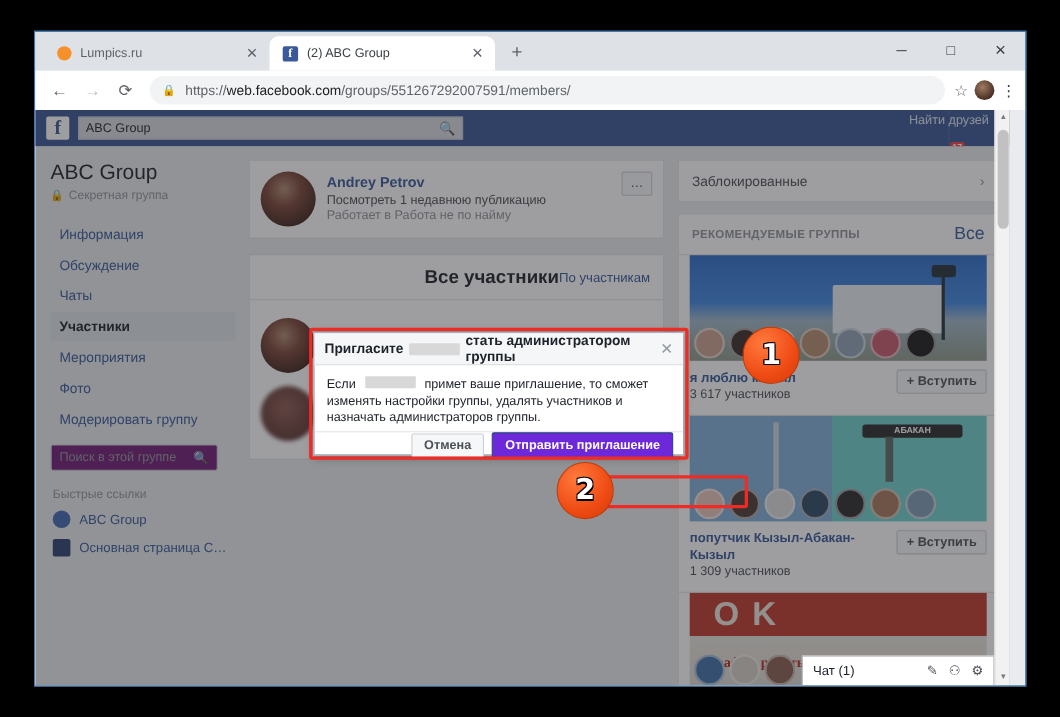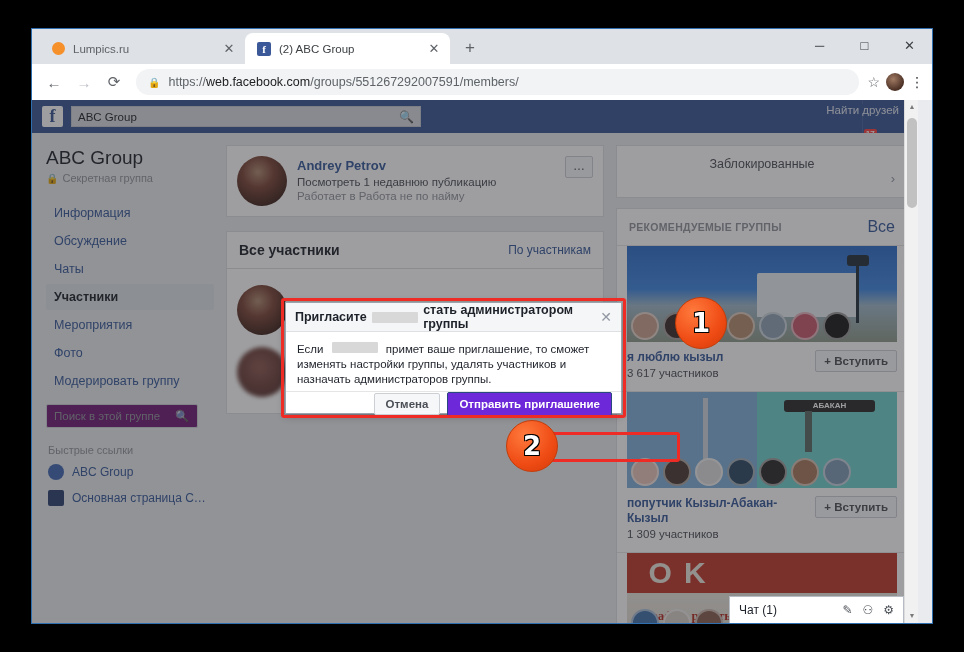--- a/index.html
+++ b/index.html
@@ -178,37 +178,37 @@
   #post-line2 { font-size: 11.5px; color: #90949c; margin-top: 2px; }
   #post-more {
     width: 28px; height: 22px; border: 1px solid #ccd0d5; background: #f6f7f9;
     border-radius: 2px; color: #4b4f56; font-size: 12px; text-align: center;
     line-height: 19px; flex: 0 0 auto;
   }
   #members-bar {
     margin-top: 14px; background: #fff; border: 1px solid #dddfe2;
     padding: 10px 12px; display: flex; align-items: center;
   }
-  #members-title { font-size: 14px; color: #1d2129; font-weight: bold; flex:1; }
+  #members-title { font-size: 17px; color: #1d2129; font-weight: bold; flex:1;text-align:right; }
   #members-filter { font-size: 12px; color: #365899; }
   #member-list { background: #fff; border: 1px solid #dddfe2; border-top: none; padding: 10px; }
   .member-row { display: flex; gap: 10px; padding: 6px 0; }
   .member-av {
     width: 50px; height: 50px; border-radius: 50%; flex:0 0 auto;
     background: radial-gradient(circle at 42% 32%, #b08a72 0%, #7a4436 35%, #3a211a 80%);
   }
   .member-av.blur2 { background: radial-gradient(circle at 45% 40%, #8d5a52, #5c3430 75%); filter: blur(2px);}
 
   
   #rightcol { flex: 1; padding: 0 10px 0 0; }
   .r-card { background: #fff; border: 1px solid #dddfe2; margin-bottom: 10px; }
   #blocked-card { margin-top: 12px; padding: 0; }
   .r-row {
     display: flex; align-items: center; padding: 11px 12px;
-    font-size: 12.5px; color: #4b4f56; border-top: 1px solid #e5e5e5; flex-direction: column;
+    font-size: 12.5px; color: #4b4f56; border-top: 1px solid #e5e5e5;
   }
   .r-row:first-child { border-top: none; }
   .r-row .chev { margin-left: auto; color: #9197a3; font-size: 13px; }
   #rec-head {
     display: flex; align-items: center; padding: 9px 12px;
     font-size: 10.5px; color: #90949c; letter-spacing: .3px; font-weight: bold;
   }
   #rec-head .all { margin-left: auto; color: #365899; font-size: 16px; font-weight: normal; letter-spacing: 0;}
   .g-card { border-top: 1px solid #e5e5e5; padding: 0 0 0 0; }
   .g-cover { height: 96px; position: relative; overflow: hidden; margin: 0 10px; }

